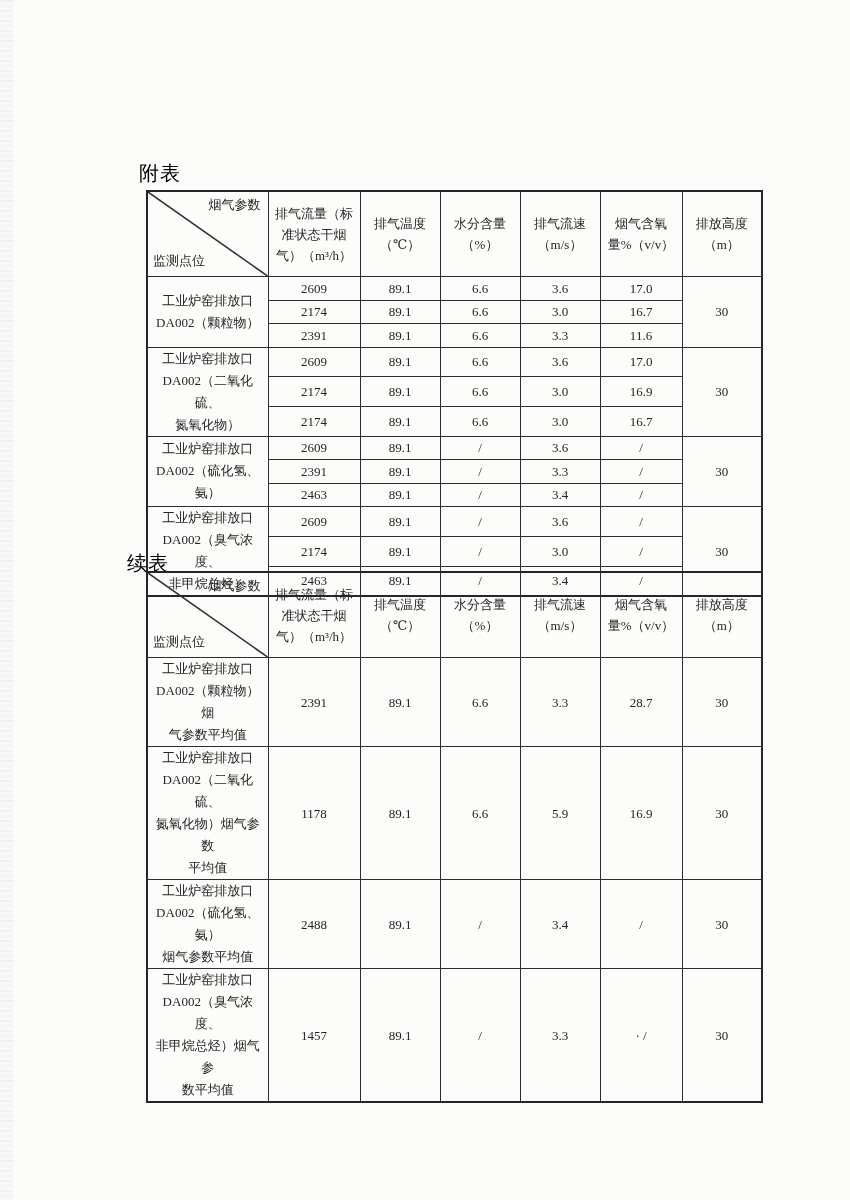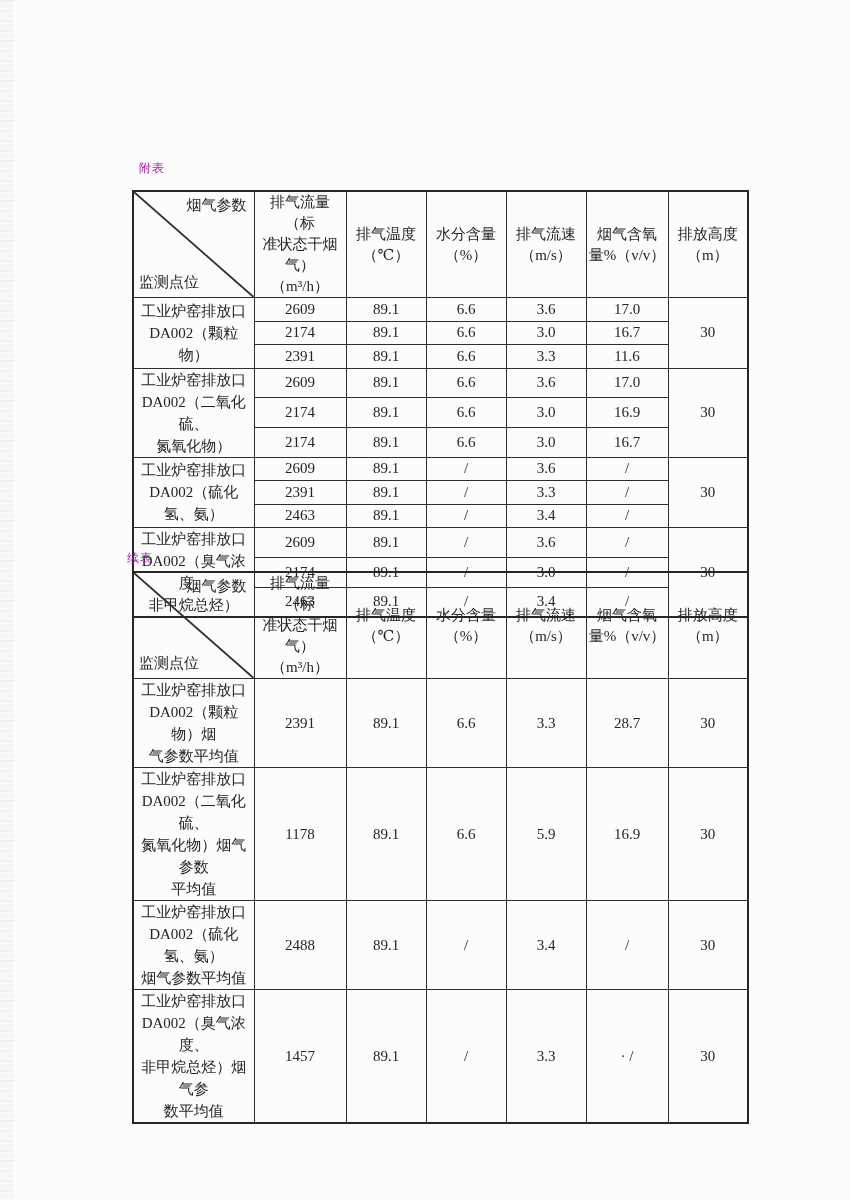--- a/index.html
+++ b/index.html
@@ -16,30 +16,30 @@
   .scan-edge{
     position:absolute;left:0;top:0;width:13px;height:1200px;
     background:repeating-linear-gradient(
       to bottom,
       rgba(176,182,196,0.30) 0px, rgba(222,226,234,0.12) 3px,
       rgba(198,203,214,0.22) 6px, rgba(240,241,245,0.10) 10px);
     opacity:.75;
   }
   .caption{
     position:absolute;
-    font-size:12px;letter-spacing:1px;color:#a21caf;
+    font-size:20px;letter-spacing:1px;color:#000000;
   }
   #caption-1{left:139px;top:160px;}
   #caption-2{left:127px;top:542px;margin-top:8px;}
 
   table{
-    position:absolute;left:132px;
+    position:absolute;left:146px;
     border-collapse:collapse;table-layout:fixed;
     width:615px;
-    font-size:15px;color:#242424;
+    font-size:13px;color:#242424;
   }
   #table-1{top:190px;}
   #table-2{top:571px;}
   col.c-label{width:121px;}
   col.c-flow{width:92px;}
   col.c-temp{width:80px;}
   col.c-moist{width:80px;}
   col.c-vel{width:80px;}
   col.c-oxy{width:82px;}
   col.c-hgt{width:80px;}

